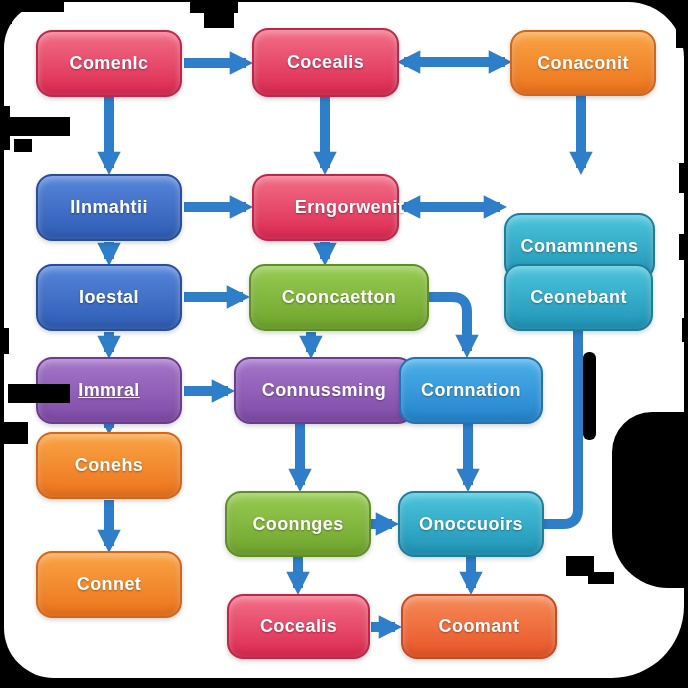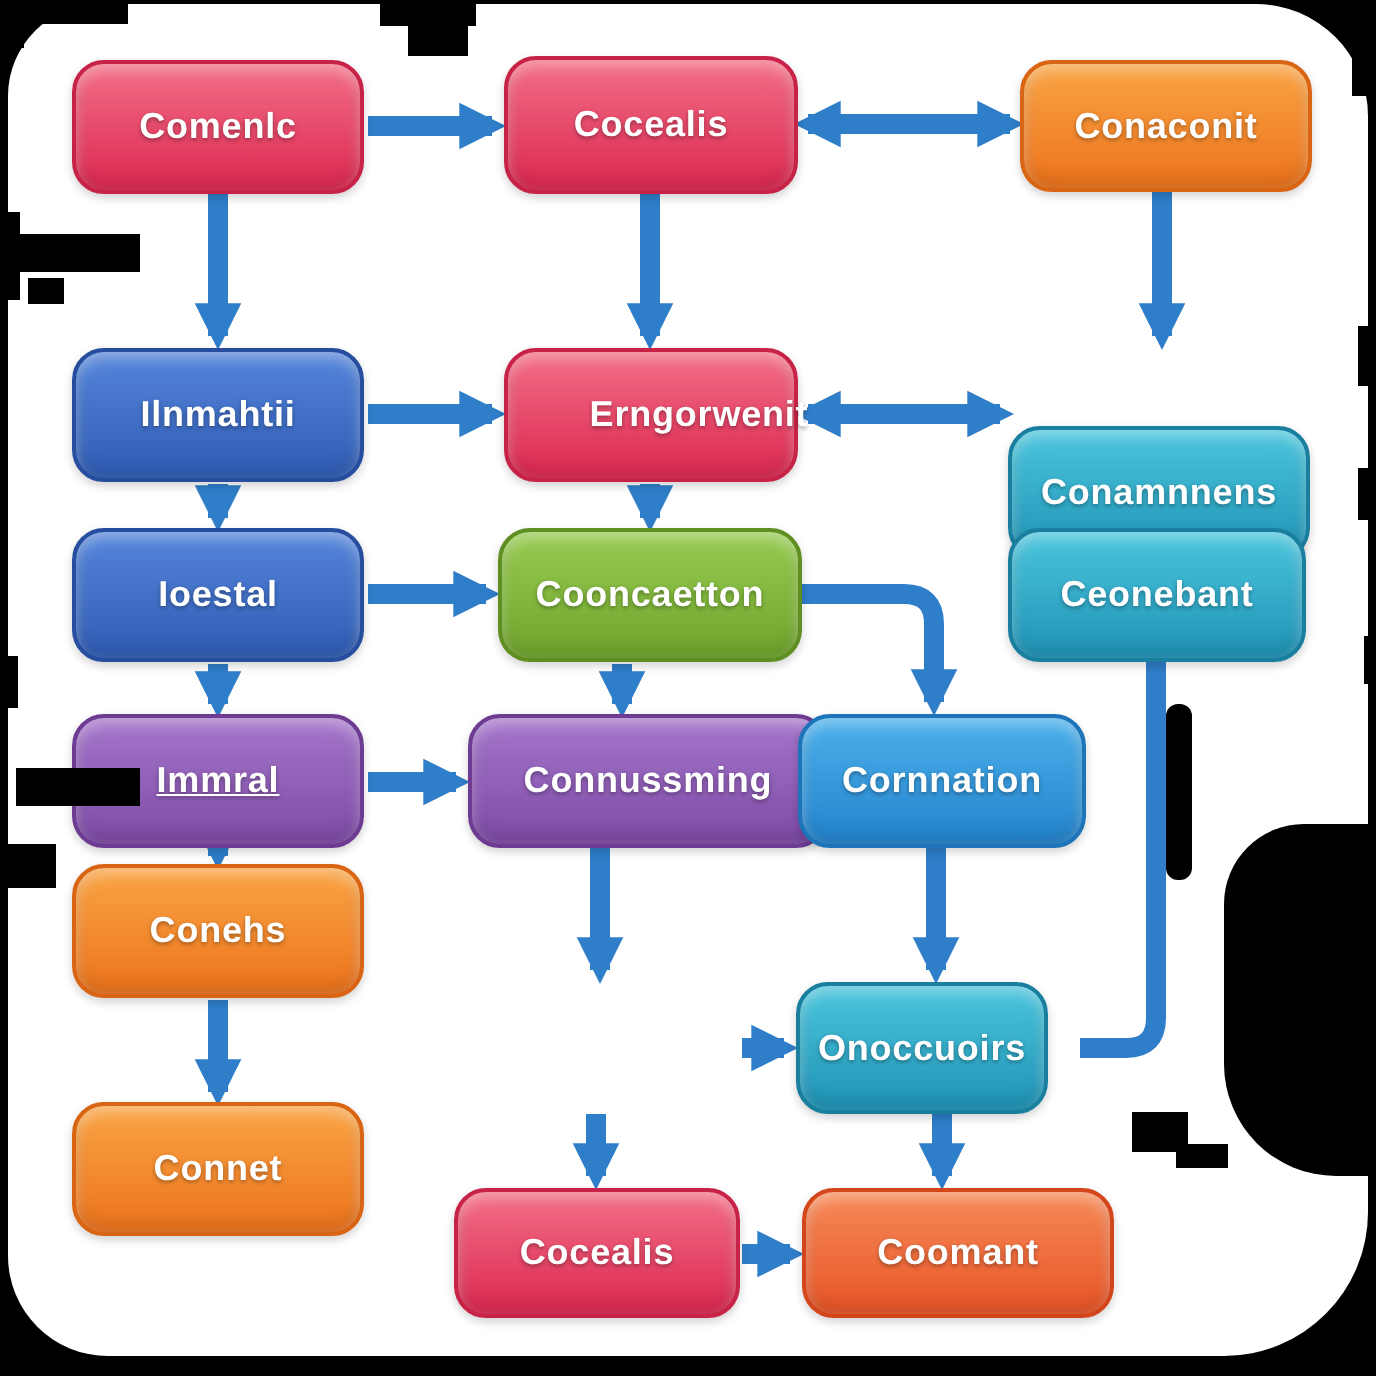--- a/index.html
+++ b/index.html
@@ -79,39 +79,42 @@
       </div>
       <div class="node" style="left: 252px; top: 174px; width: 147px; height: 67px; background: linear-gradient(rgb(242, 110, 134) 0%, rgb(220, 40, 80) 100%); border-color: rgb(199, 35, 72); padding-left: 48px;">
         <span class="node-label" style="color: rgb(255, 255, 255);">Erngorwenit</span>
       </div>
       <div class="node" style="left: 504px; top: 174px; width: 151px; height: 67px; background: linear-gradient(rgb(76, 197, 220) 0%, rgb(31, 147, 182) 100%); border-color: rgb(26, 127, 158); margin-top: 39px;">
         <span class="node-label" style="color: rgb(255, 255, 255);">Conamnnens</span>
       </div>
       <div class="node" style="left: 36px; top: 264px; width: 146px; height: 67px; background: linear-gradient(rgb(85, 133, 218) 0%, rgb(47, 92, 180) 100%); border-color: rgb(39, 77, 158);">
         <span class="node-label" style="color: rgb(255, 255, 255);">Ioestal</span>
       </div>
-      <div class="node" style="left: 249px; top: 264px; width: 152px; height: 67px; background: linear-gradient(rgb(151, 203, 82) 0%, rgb(111, 164, 44) 100%); border-color: rgb(95, 143, 34);">
+      <div class="node" style="left: 249px; top: 264px; width: 180px; height: 67px; background: linear-gradient(rgb(151, 203, 82) 0%, rgb(111, 164, 44) 100%); border-color: rgb(95, 143, 34);">
         <span class="node-label" style="color: rgb(255, 255, 255);">Cooncaetton</span>
       </div>
       <div class="node" style="left: 504px; top: 264px; width: 149px; height: 67px; background: linear-gradient(rgb(76, 197, 220) 0%, rgb(31, 147, 182) 100%); border-color: rgb(26, 127, 158);">
         <span class="node-label" style="color: rgb(255, 255, 255);">Ceonebant</span>
       </div>
       <div class="node" style="left: 36px; top: 357px; width: 146px; height: 67px; background: linear-gradient(rgb(164, 118, 202) 0%, rgb(126, 74, 166) 100%); border-color: rgb(109, 60, 146);">
         <span class="node-label" style="color: rgb(255, 255, 255); text-decoration: underline;">Immral</span>
       </div>
       <div class="node" style="left: 234px; top: 357px; width: 180px; height: 67px; background: linear-gradient(rgb(164, 118, 202) 0%, rgb(126, 74, 166) 100%); border-color: rgb(109, 60, 146);">
         <span class="node-label" style="color: rgb(255, 255, 255);">Connussming</span>
       </div>
       <div class="node" style="left: 399px; top: 357px; width: 144px; height: 67px; background: linear-gradient(rgb(76, 176, 234) 0%, rgb(35, 131, 204) 100%); border-color: rgb(29, 116, 184);">
         <span class="node-label" style="color: rgb(255, 255, 255); text-align: right;">Cornnation</span>
       </div>
       <div class="node" style="left: 36px; top: 432px; width: 146px; height: 67px; background: linear-gradient(rgb(249, 164, 69) 0%, rgb(237, 115, 28) 100%); border-color: rgb(216, 100, 20);">
         <span class="node-label" style="color: rgb(255, 255, 255);">Conehs</span>
       </div>
-      <div class="node" style="left: 398px; top: 491px; width: 126px; height: 66px; background: linear-gradient(rgb(76, 197, 220) 0%, rgb(31, 147, 182) 100%); border-color: rgb(26, 127, 158);">
+      <div class="node" style="left: 225px; top: 491px; width: 146px; height: 66px; background: linear-gradient(rgb(151, 203, 82) 0%, rgb(111, 164, 44) 100%); border-color: rgb(95, 143, 34);">
+        <span class="node-label" style="color: rgb(255, 255, 255);">Coonnges</span>
+      </div>
+      <div class="node" style="left: 398px; top: 491px; width: 146px; height: 66px; background: linear-gradient(rgb(76, 197, 220) 0%, rgb(31, 147, 182) 100%); border-color: rgb(26, 127, 158);">
         <span class="node-label" style="color: rgb(255, 255, 255);">Onoccuoirs</span>
       </div>
       <div class="node" style="left: 36px; top: 551px; width: 146px; height: 67px; background: linear-gradient(rgb(249, 164, 69) 0%, rgb(237, 115, 28) 100%); border-color: rgb(216, 100, 20);">
         <span class="node-label" style="color: rgb(255, 255, 255);">Connet</span>
       </div>
       <div class="node" style="left: 227px; top: 594px; width: 143px; height: 65px; background: linear-gradient(rgb(242, 110, 134) 0%, rgb(220, 40, 80) 100%); border-color: rgb(199, 35, 72);">
         <span class="node-label" style="color: rgb(255, 255, 255);">Cocealis</span>
       </div>
       <div class="node" style="left: 401px; top: 594px; width: 156px; height: 65px; background: linear-gradient(rgb(246, 138, 88) 0%, rgb(232, 84, 38) 100%); border-color: rgb(211, 70, 28);">
         <span class="node-label" style="color: rgb(255, 255, 255);">Coomant</span>

